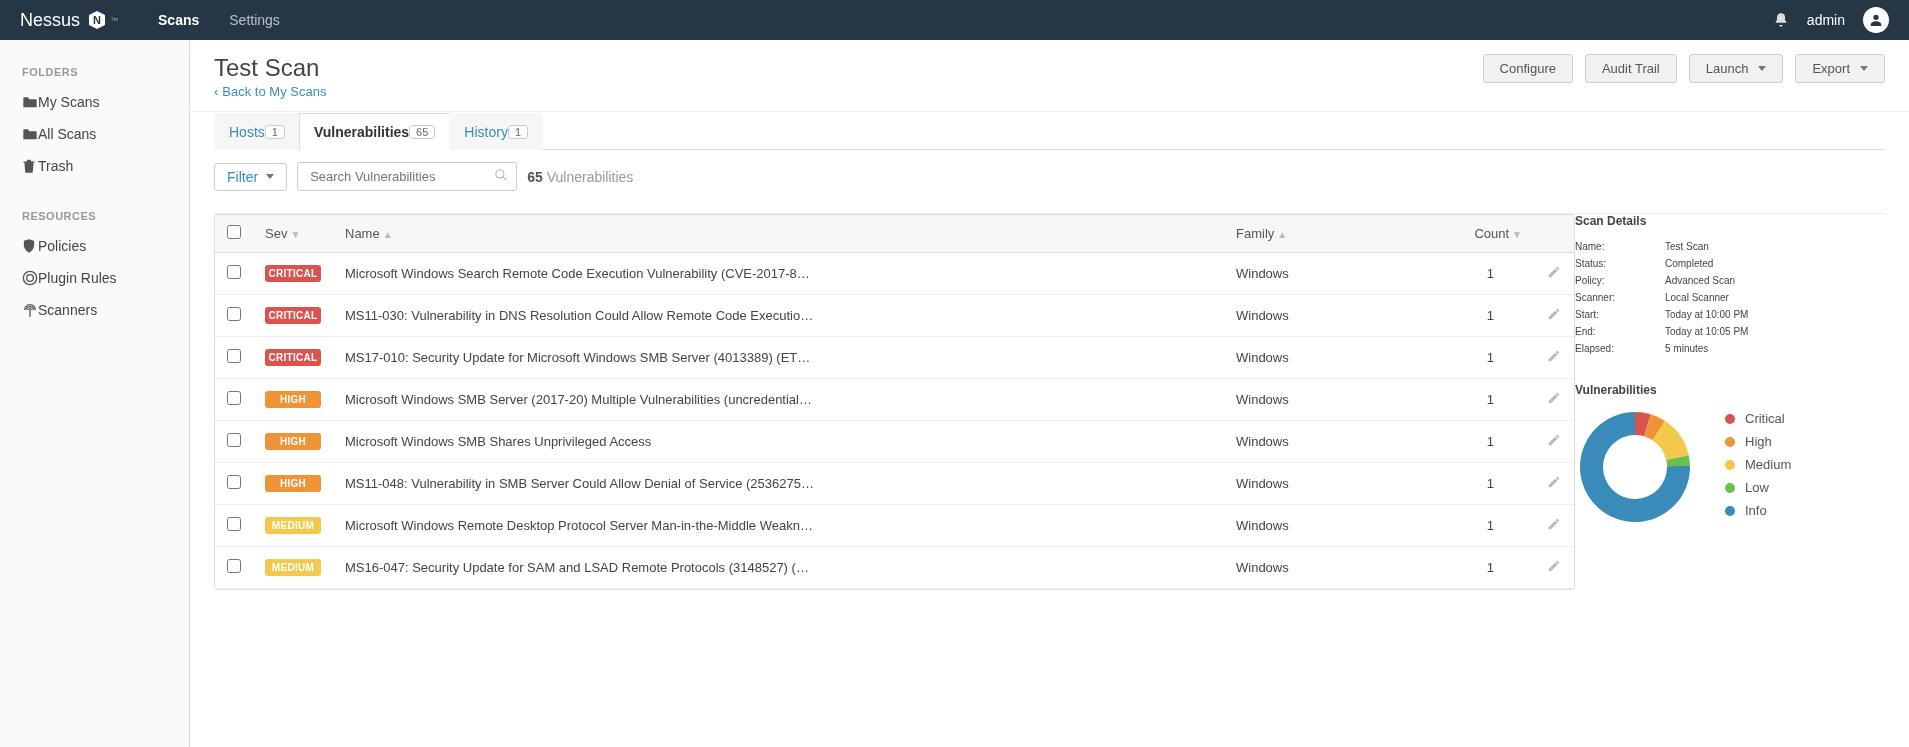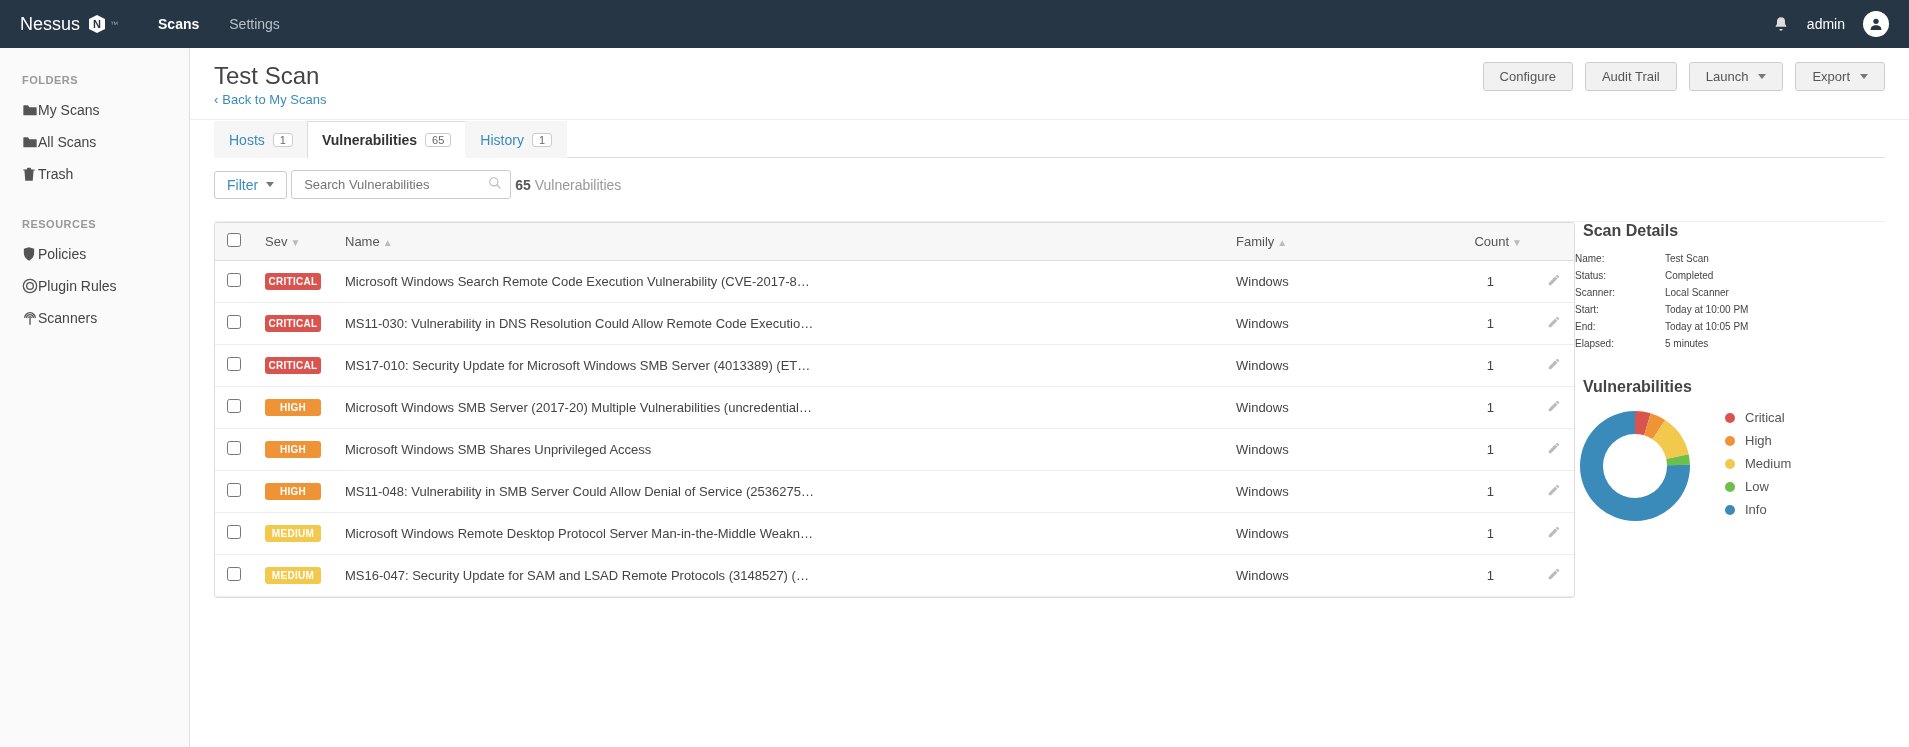--- a/index.html
+++ b/index.html
@@ -1,19 +1,19 @@
 <!DOCTYPE html>
 <html><head>
 <meta charset="utf-8">
 <style>
   * { box-sizing: border-box; margin: 0; padding: 0; font-family: -apple-system, BlinkMacSystemFont, "Segoe UI", Arial, sans-serif; }
   body { background: #fff; color: #333; font-size: 14px; }
   
   
-  .navbar { background: #263645; height: 48px; display: flex; align-items: center; padding: 0 20px; color: #fff; }
+  .navbar { background: #263645; height: 40px; display: flex; align-items: center; padding: 0 20px; color: #fff; }
   .brand { display: flex; align-items: center; margin-right: 40px; font-size: 18px; font-weight: 300; }
   .brand-logo { display:inline-flex; align-items:center; justify-content:center; width:22px; height:22px; margin-left:6px; }
   .nav-links { display: flex; gap: 30px; flex: 1; }
   .nav-link { color: #b7c1c9; cursor: pointer; }
   .nav-link.active { color: #fff; font-weight: 600; }
   .nav-right { display: flex; align-items: center; gap: 18px; }
   .bell-icon, .user-avatar-icon { display:inline-flex; align-items:center; }
   .user-avatar-circle { width:26px; height:26px; border-radius:50%; background:#fff; display:flex; align-items:center; justify-content:center; }
   
   
@@ -29,28 +29,28 @@
   .page-header { padding: 14px 24px 0 24px; display: flex; align-items: flex-start; justify-content: space-between; border-bottom:1px solid #eee; }
   .page-title { font-size: 24px; font-weight: 400; color:#444; }
   .back-link { color: #3b8bba; font-size: 13px; cursor: pointer; display:inline-flex; align-items:center; gap:4px; margin-top:2px; margin-bottom:12px;}
   .header-buttons { display: flex; gap: 12px; }
   .btn { background: #f1f1f1; border: 1px solid #ccc; padding: 6px 16px; border-radius: 3px; cursor: pointer; color:#555; display:inline-flex; align-items:center; gap:10px; font-size:13px;}
   .caret-down { width:0; height:0; border-left:4px solid transparent; border-right:4px solid transparent; border-top:5px solid #777; }
   
   
   .tabs-filter-row { padding: 0 24px; }
   .tabs { display: flex; border-bottom: 1px solid #ddd; margin-top: 0; }
-  .tab { padding: 10px 14px; cursor: pointer; color:#3b8bba; display:flex; align-items:center; gap:8px; border:1px solid transparent; border-bottom:none; position:relative; top:1px; background:#f6f6f6; }
+  .tab { padding: 10px 14px; cursor: pointer; color:#3b8bba; display:flex; align-items:center; border:1px solid transparent; border-bottom:none; position:relative; top:1px; background:#f6f6f6; }
   .tab + .tab { margin-left:-1px; }
   .tab.active { color:#333; font-weight:600; background:#fff; border-color:#ddd; }
   .tab-count { background:#fff; border:1px solid #ccc; border-radius:3px; padding:0 6px; font-size:11px; color:#666; font-weight:400;}
   .tab.active .tab-count { background:#fff; }
 
   
-  .filter-row { display:flex; align-items:center; gap:4px; padding:12px 24px; }
+  .filter-row { display:flex; align-items:center; gap:10px; padding:12px 24px; }
   .filter-btn { border:1px solid #ccc; border-radius:3px; padding:5px 12px; color:#3b8bba; cursor:pointer; display:inline-flex; align-items:center; gap:8px; background:#fff;}
   .search-wrap { border:1px solid #ccc; border-radius:3px; display:flex; align-items:center; padding:0 8px; width:220px; background:#fff;}
   .search-wrap input { border:none; outline:none; padding:6px 4px; flex:1; font-size:13px; }
   .search-icon { color:#bbb; }
   .result-count { color:#999; }
   .result-count b { color:#555; font-weight:600; margin-right:4px;}
 
   
   .content-row { display:flex; padding:0 24px 24px 24px; align-items:flex-start;}
   .table-wrap { flex:1; border:1px solid #ddd; border-radius:3px; overflow:hidden; }
@@ -64,21 +64,21 @@
   .sev-critical { background:#d9534f; }
   .sev-high { background:#ee9336; }
   .sev-medium { background:#f2c94c; }
   .name-cell { max-width:480px; white-space:nowrap; overflow:hidden; text-overflow:ellipsis; }
   .count-cell { text-align:right; padding-right:40px;}
   .edit-cell { width:36px; color:#bbb; text-align:center;}
   .pencil { display:inline-block; }
 
   
   .side-panel { width:310px; }
-  .panel-title { font-weight:600; color:#444; margin-bottom:10px; font-size:16px;margin-left:8px;}
+  .panel-title { font-weight:600; color:#444; margin-bottom:10px; font-size:12px;}
   .detail-row { display:flex; font-size:10px; padding:3px 0; color:#444;}
   .detail-label { width:90px; color:#444;}
   .side-gap { height:26px; }
   .legend-row { display:flex; align-items:center; gap:10px; font-size:13px; padding:4px 0; color:#555;}
   .legend-dot { width:10px; height:10px; border-radius:50%; }
   .chart-legend-wrap { display:flex; gap:30px; align-items:flex-start; margin-top:10px;}
 
   
   .divider { border:none; border-top:1px solid #eee; margin: 10px 24px 0 24px; }
 </style>
@@ -347,20 +347,24 @@
         <div id="details-list">
             <div class="detail-row">
               <div class="detail-label">Name:</div>
               <div>Test Scan</div>
             </div>
             <div class="detail-row">
               <div class="detail-label">Status:</div>
               <div>Completed</div>
             </div>
             <div class="detail-row">
+              <div class="detail-label">Policy:</div>
+              <div>Advanced Scan</div>
+            </div>
+            <div class="detail-row">
               <div class="detail-label">Scanner:</div>
               <div>Local Scanner</div>
             </div>
             <div class="detail-row">
               <div class="detail-label">Start:</div>
               <div>Today at 10:00 PM</div>
             </div>
             <div class="detail-row">
               <div class="detail-label">End:</div>
               <div>Today at 10:05 PM</div>

